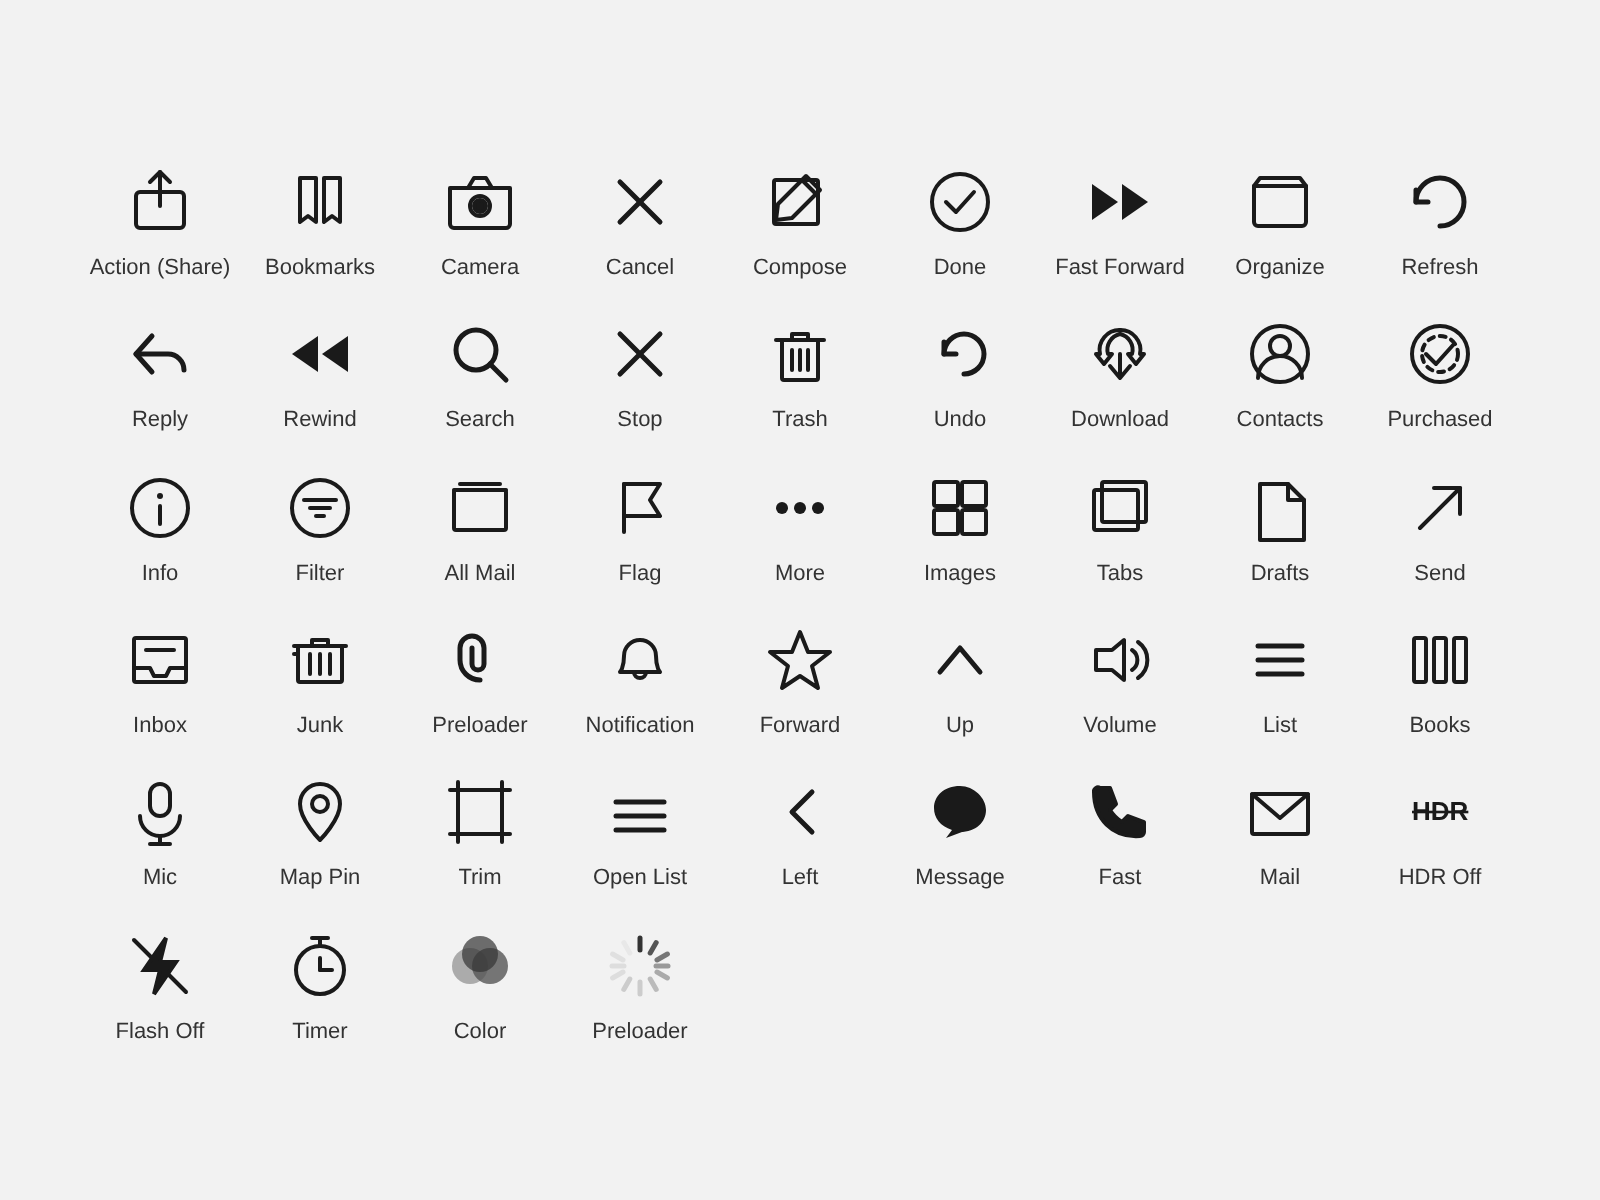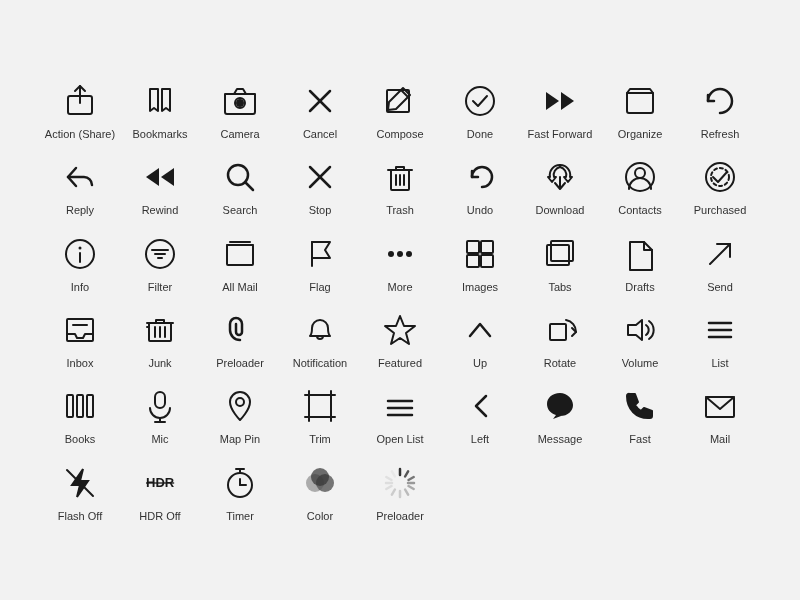--- a/index.html
+++ b/index.html
@@ -366,39 +366,29 @@
     </svg>
         </div>
         <div class="icon-label">Notification</div>
       </div>
       <div class="icon-item">
         <div class="icon-symbol">
           <svg viewBox="0 0 36 36" fill="none" stroke="#1a1a1a" stroke-width="2" stroke-linecap="round" stroke-linejoin="round">
       <polygon points="18,4 22,14 33,14 24,21 27,32 18,26 9,32 12,21 3,14 14,14"></polygon>
     </svg>
         </div>
-        <div class="icon-label">Featured</div>
+        <div class="icon-label">Forward</div>
       </div>
       <div class="icon-item">
         <div class="icon-symbol">
           <svg viewBox="0 0 36 36" fill="none" stroke="#1a1a1a" stroke-width="2.5" stroke-linecap="round" stroke-linejoin="round">
       <polyline points="8,24 18,12 28,24"></polyline>
     </svg>
         </div>
         <div class="icon-label">Up</div>
-      </div>
-      <div class="icon-item">
-        <div class="icon-symbol">
-          <svg viewBox="0 0 36 36" fill="none" stroke="#1a1a1a" stroke-width="2" stroke-linecap="round" stroke-linejoin="round">
-      <rect x="8" y="12" width="16" height="16" rx="1"></rect>
-      <path d="M24 8 A12 12 0 0 1 34 20"></path>
-      <polyline points="30,16 34,20 30,24"></polyline>
-    </svg>
-        </div>
-        <div class="icon-label">Rotate</div>
       </div>
       <div class="icon-item">
         <div class="icon-symbol">
           <svg viewBox="0 0 36 36" fill="none" stroke="#1a1a1a" stroke-width="2" stroke-linecap="round" stroke-linejoin="round">
       <polygon points="6,13 14,13 20,8 20,28 14,23 6,23"></polygon>
       <path d="M24 13 a6 6 0 0 1 0 10"></path>
       <path d="M27 9 a11 11 0 0 1 0 18"></path>
     </svg>
         </div>
         <div class="icon-label">Volume</div>
@@ -498,33 +488,33 @@
           <svg viewBox="0 0 36 36" fill="none" stroke="#1a1a1a" stroke-width="2" stroke-linecap="round" stroke-linejoin="round">
       <rect x="4" y="9" width="28" height="20" rx="1"></rect>
       <polyline points="4,9 18,21 32,9"></polyline>
     </svg>
         </div>
         <div class="icon-label">Mail</div>
       </div>
       <div class="icon-item">
         <div class="icon-symbol">
           <svg viewBox="0 0 36 36" fill="none" stroke="#1a1a1a" stroke-width="2" stroke-linecap="round">
+      <text x="4" y="22" font-size="13" fill="#1a1a1a" stroke="none" font-family="Arial" font-weight="bold" text-decoration="line-through">HDR</text>
+    </svg>
+        </div>
+        <div class="icon-label">HDR Off</div>
+      </div>
+      <div class="icon-item">
+        <div class="icon-symbol">
+          <svg viewBox="0 0 36 36" fill="none" stroke="#1a1a1a" stroke-width="2" stroke-linecap="round">
       <polygon points="21,4 10,20 18,20 15,32 26,16 18,16" fill="#1a1a1a"></polygon>
       <line x1="5" y1="5" x2="31" y2="31"></line>
     </svg>
         </div>
         <div class="icon-label">Flash Off</div>
-      </div>
-      <div class="icon-item">
-        <div class="icon-symbol">
-          <svg viewBox="0 0 36 36" fill="none" stroke="#1a1a1a" stroke-width="2" stroke-linecap="round">
-      <text x="4" y="22" font-size="13" fill="#1a1a1a" stroke="none" font-family="Arial" font-weight="bold" text-decoration="line-through">HDR</text>
-    </svg>
-        </div>
-        <div class="icon-label">HDR Off</div>
       </div>
       <div class="icon-item">
         <div class="icon-symbol">
           <svg viewBox="0 0 36 36" fill="none" stroke="#1a1a1a" stroke-width="2" stroke-linecap="round" stroke-linejoin="round">
       <circle cx="18" cy="20" r="12"></circle>
       <line x1="18" y1="8" x2="18" y2="4"></line>
       <line x1="14" y1="4" x2="22" y2="4"></line>
       <line x1="18" y1="20" x2="18" y2="14"></line>
       <line x1="18" y1="20" x2="24" y2="20"></line>
     </svg>

